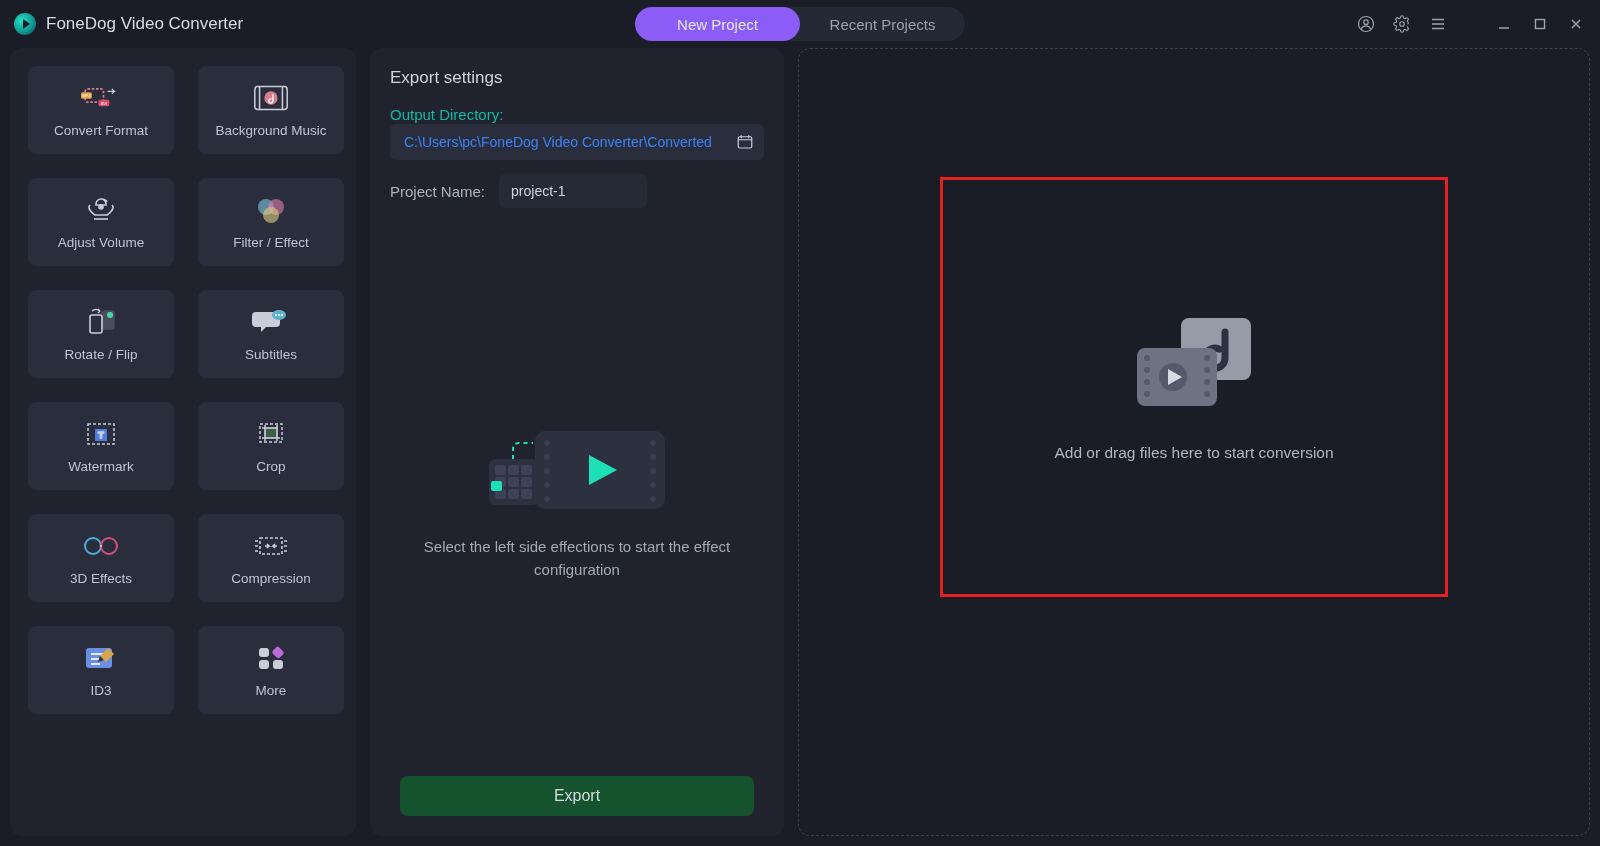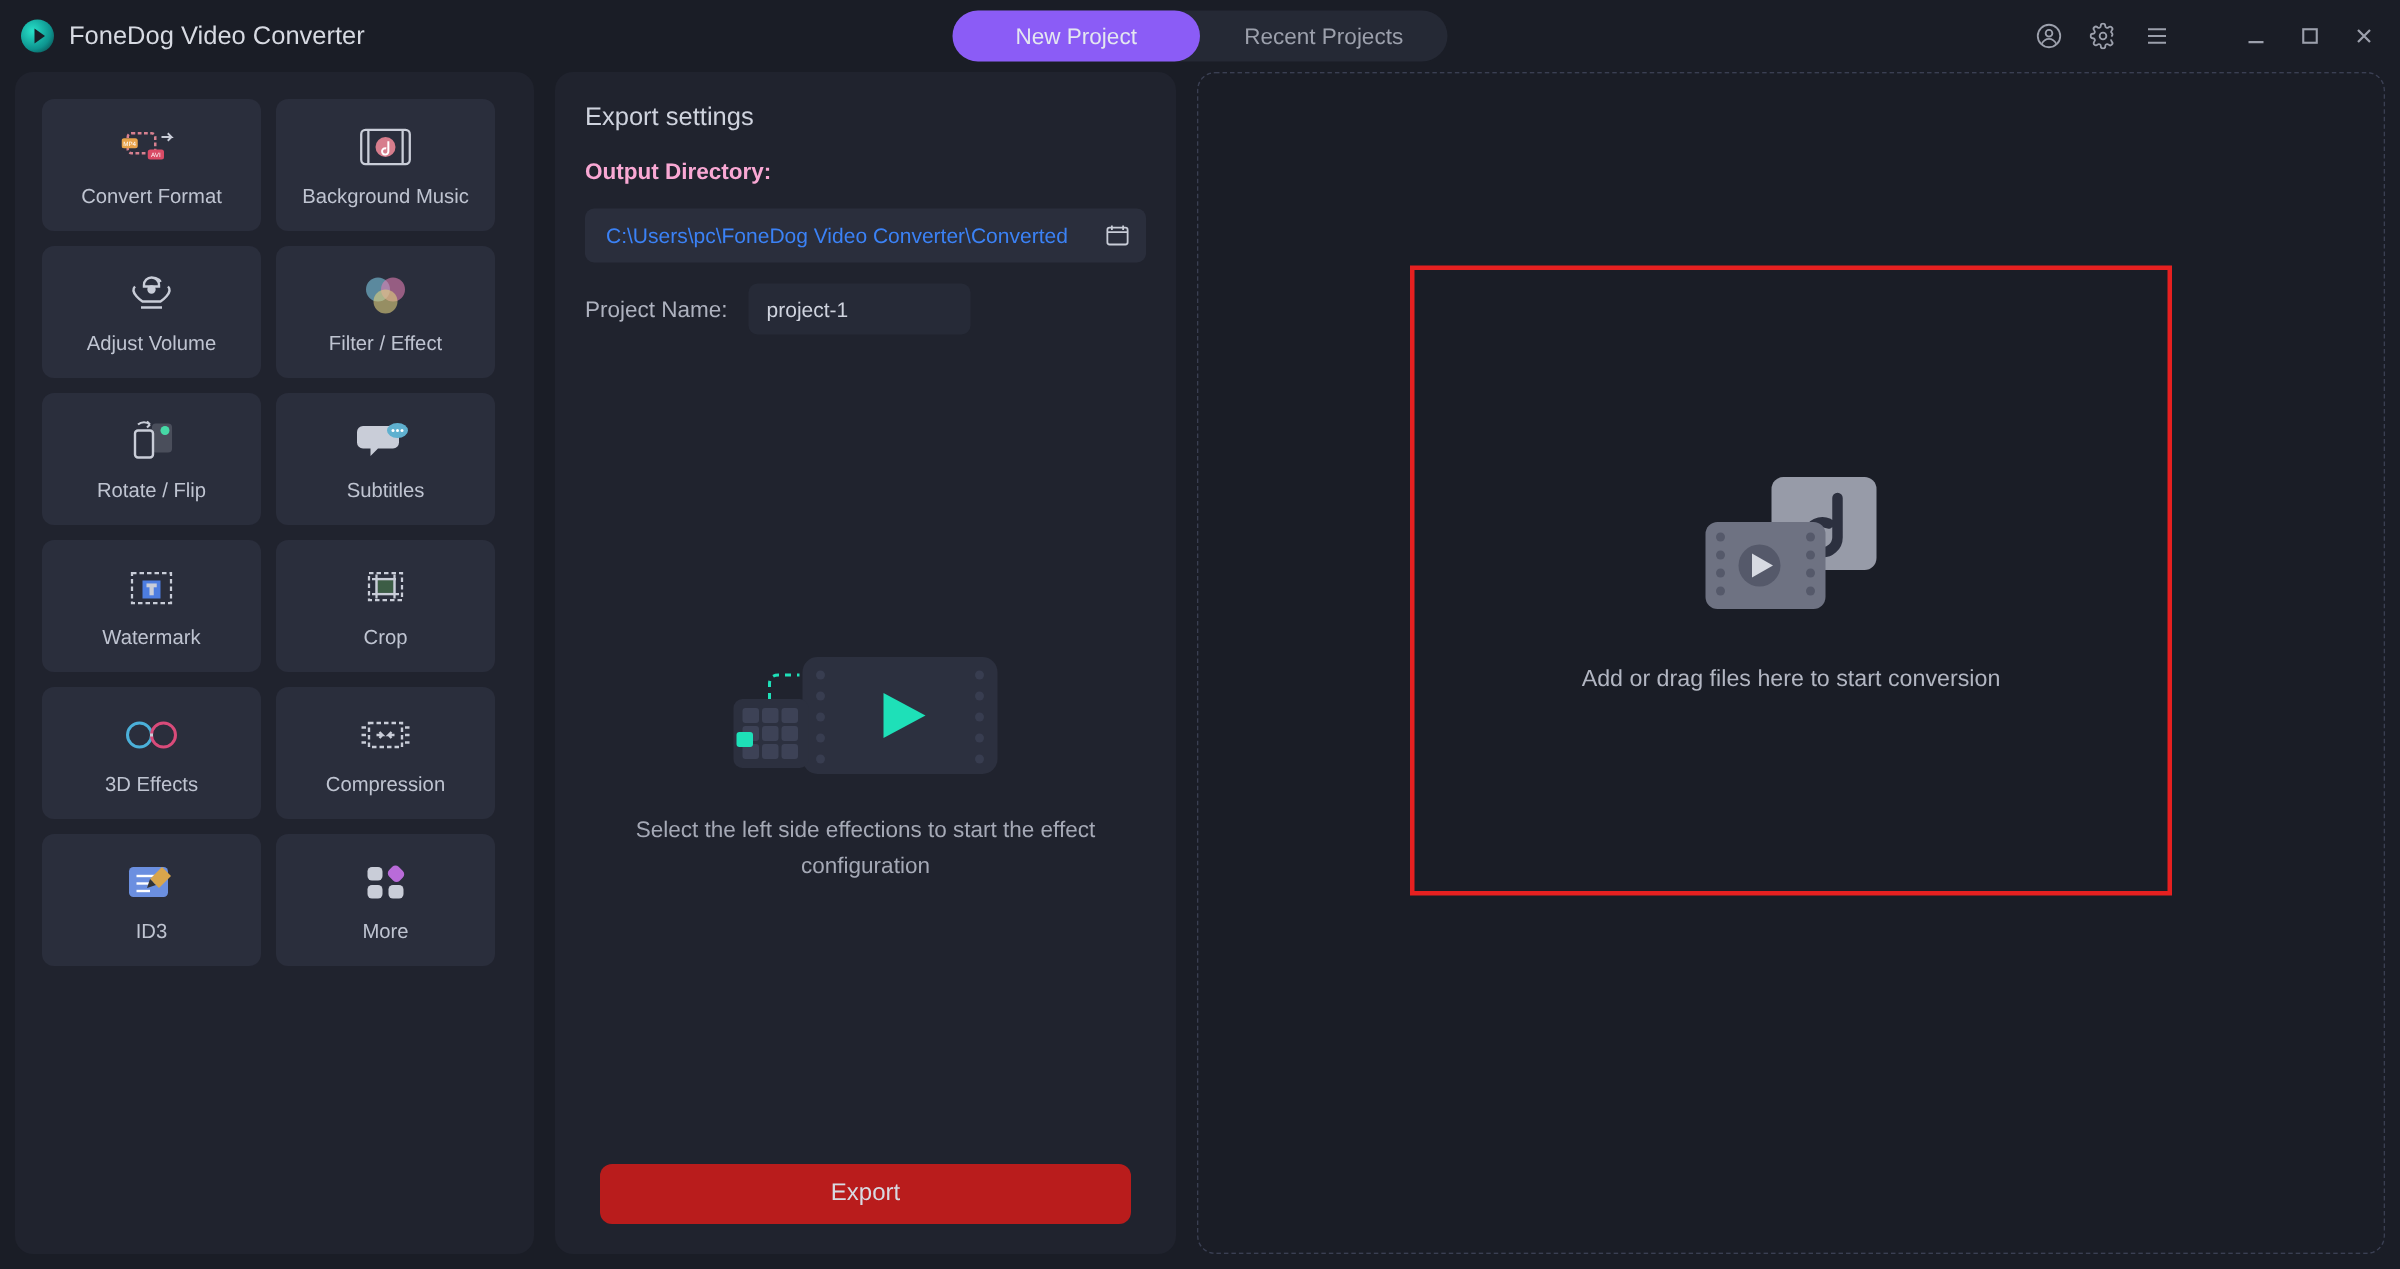--- a/index.html
+++ b/index.html
@@ -43,55 +43,55 @@
   .main{
     display:flex; gap:14px; padding:0 10px 10px 10px;
     height: calc(100% - 48px);
   }
   .panel{
     background:#20232e; border-radius:12px;
   }
   
   .tools{
     width:346px; padding:18px;
-    display:grid; grid-template-columns: repeat(2, 146px); gap:10px;
+    display:grid; grid-template-columns: repeat(2, 146px); gap:24px;
     align-content:start; justify-content:start;
   }
   .tool{
     height:88px; background:#2a2e3c; border-radius:8px;
     display:flex; flex-direction:column; align-items:center; justify-content:center;
     gap:10px; cursor:pointer; color:#bfc4d1; font-size:13.5px;
   }
   .tool .ico{ width:40px; height:30px; display:flex;align-items:center;justify-content:center;}
   .tool svg{ display:block;}
   
   .settings{
     width:414px; padding:20px 20px 14px 20px; display:flex; flex-direction:column;
   }
   .settings h2{ font-size:17px; font-weight:500; color:#cfd3de; margin-bottom:18px;}
-  .label{ font-size:15px; color:#f9a8d4; margin-bottom:16px;font-weight:bold;}
+  .label{ font-size:15px; color:#14b8a6; margin-bottom:1px;}
   .path-field{
     height:36px; background:#2a2e3c; border-radius:6px;
     display:flex; align-items:center; justify-content:space-between;
     padding:0 10px 0 14px; color:#3b82f6; margin-bottom:14px;
   }
   .browse{ display:flex;align-items:center; cursor:pointer;}
   .row{ display:flex; align-items:center; gap:14px;}
   .row .lbl{ font-size:15px; color:#aeb2bf;}
   .pname{
     height:34px; width:148px; background:#262a37; border:none; border-radius:6px;
     color:#cfd3de; padding:0 12px; font-size:14px;
   }
   .preview-illu{
     flex:1; display:flex; flex-direction:column; align-items:center; justify-content:center;
     gap:12px;
   }
   .hint{ color:#a5a9b6; font-size:15px; text-align:center; line-height:1.55;}
   .export-btn{
-    height:40px; margin:0 10px 6px; background:#b91c1c; border-radius:8px;
+    height:40px; margin:0 10px 6px; background:#14532d; border-radius:8px;
     display:flex; align-items:center; justify-content:center; color:#d7dae2;
     font-size:16px; cursor:pointer;
   }
   
   .drop-panel{
     flex:1; border:1px dashed #3a3f52; border-radius:12px;
     display:flex; align-items:center; justify-content:center;
     position:relative;
   }
   .drop-inner{

